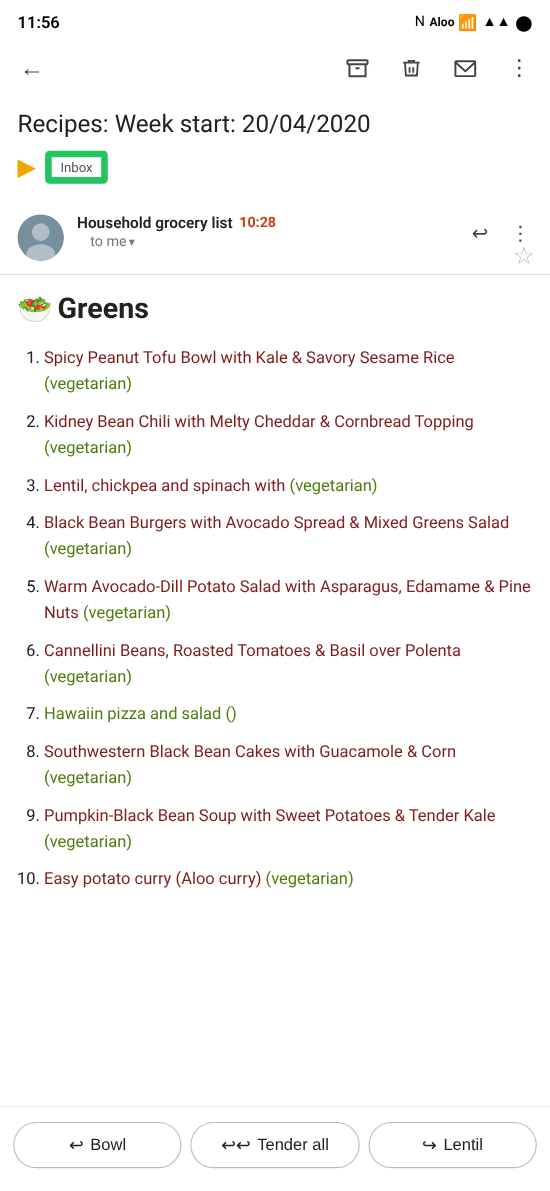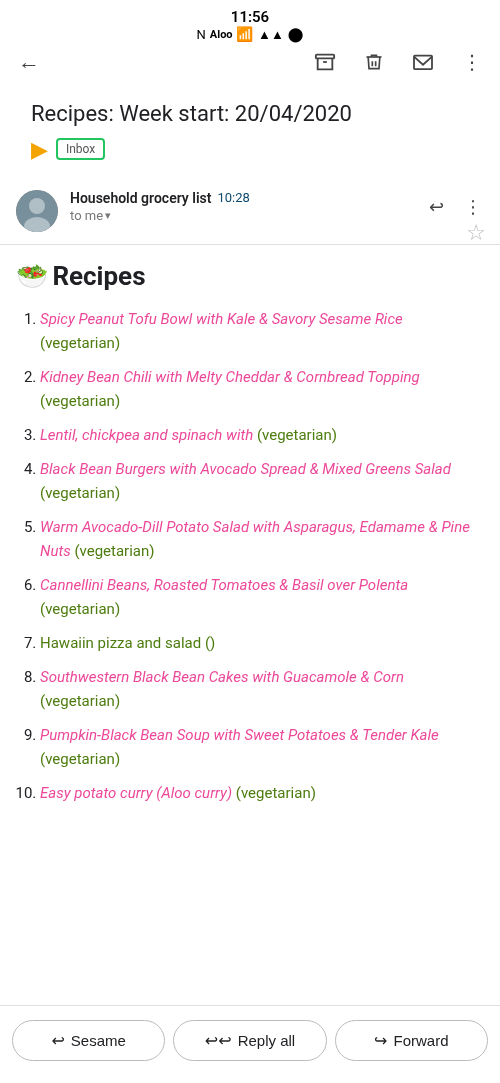--- a/index.html
+++ b/index.html
@@ -14,21 +14,20 @@
     }
 
     
     .status-bar {
       display: flex;
       justify-content: space-between;
       align-items: center;
       padding: 8px 16px 4px 16px;
       height: 36px;
       background: #fff;
-      flex-direction: column;
     }
     .status-time {
       font-size: 15px;
       font-weight: 600;
       color: #000;
     }
     .status-icons {
       display: flex;
       align-items: center;
       gap: 4px;
@@ -60,41 +59,41 @@
       border-radius: 50%;
       display: flex;
       align-items: center;
       justify-content: center;
       color: #444;
       font-size: 20px;
     }
 
     
     .email-header {
-      padding: 12px 16px 8px 31px;
+      padding: 12px 16px 8px 16px;
     }
     .email-subject {
       font-size: 22px;
       font-weight: 400;
       color: #202124;
       line-height: 1.3;
       margin-bottom: 8px;
     }
     .email-badges {
       display: flex;
       align-items: center;
       gap: 8px;
       margin-bottom: 16px;
     }
     .badge-arrow {
       color: #f4a400;
       font-size: 22px;
     }
     .badge-inbox {
-      border: 2px solid #22c55e;
+      border: 6px solid #22c55e;
       border-radius: 4px;
       padding: 2px 8px;
       font-size: 12px;
       color: #555;
     }
     .star-btn {
       position: absolute;
       right: 14px;
       top: 132px;
       background: none;
@@ -133,29 +132,31 @@
       align-items: center;
       gap: 6px;
     }
     .sender-name {
       font-size: 14px;
       font-weight: 600;
       color: #202124;
     }
     .sender-time {
       font-size: 13px;
-      color: #0c4a6e;
+      color: #c2410c;
+      font-weight: bold;
     }
     .to-me {
       font-size: 13px;
       color: #777;
       margin-top: 2px;
       display: flex;
       align-items: center;
       gap: 2px;
+      margin-left: 12px;
     }
     .sender-actions {
       display: flex;
       align-items: center;
       gap: 8px;
       position: absolute;
       right: 12px;
       top: 4px;
     }
 
@@ -176,23 +177,22 @@
       list-style: decimal;
       padding-left: 24px;
       font-size: 15px;
       line-height: 1.6;
       color: #202124;
     }
     .recipe-list li {
       margin-bottom: 10px;
     }
     .recipe-link {
-      color: #ec4899;
+      color: #7f1d1d;
       text-decoration: none;
-      font-style: italic;
     }
     .recipe-plain {
       color: #4d7c0f;
     }
 
     
     .bottom-bar {
       position: fixed;
       bottom: 0;
       left: 0;
@@ -307,42 +307,42 @@
     <button class="icon-btn" style="font-size:18px;">↩</button>
     <button class="icon-btn" style="font-size:18px;">⋮</button>
   </div>
 </div>
 
 <div class="divider"></div>
 
 <div class="email-body">
   <div class="recipe-heading">
     <span>🥗</span>
-    <span>Recipes</span>
+    <span>Greens</span>
   </div>
   <ol class="recipe-list" id="recipe-list">
   <li><a href="#" class="recipe-link">Spicy Peanut Tofu Bowl with Kale &amp; Savory Sesame Rice</a><span class="recipe-plain"> (vegetarian)</span></li>
       <li><a href="#" class="recipe-link">Kidney Bean Chili with Melty Cheddar &amp; Cornbread Topping</a><span class="recipe-plain"> (vegetarian)</span></li>
       <li><a href="#" class="recipe-link">Lentil, chickpea and spinach with</a><span class="recipe-plain"> (vegetarian)</span></li>
       <li><a href="#" class="recipe-link">Black Bean Burgers with Avocado Spread &amp; Mixed Greens Salad</a><span class="recipe-plain"> (vegetarian)</span></li>
       <li><a href="#" class="recipe-link">Warm Avocado-Dill Potato Salad with Asparagus, Edamame &amp; Pine Nuts</a><span class="recipe-plain"> (vegetarian)</span></li>
       <li><a href="#" class="recipe-link">Cannellini Beans, Roasted Tomatoes &amp; Basil over Polenta</a><span class="recipe-plain"> (vegetarian)</span></li>
       <li><span class="recipe-plain">Hawaiin pizza and salad ()</span></li>
       <li><a href="#" class="recipe-link">Southwestern Black Bean Cakes with Guacamole &amp; Corn</a><span class="recipe-plain"> (vegetarian)</span></li>
       <li><a href="#" class="recipe-link">Pumpkin-Black Bean Soup with Sweet Potatoes &amp; Tender Kale</a><span class="recipe-plain"> (vegetarian)</span></li>
       <li><a href="#" class="recipe-link">Easy potato curry (Aloo curry)</a><span class="recipe-plain"> (vegetarian)</span></li>
     </ol>
 </div>
 
 <div class="bottom-bar">
   <button class="action-btn">
     <span class="btn-icon">↩</span>
-    <span>Sesame</span>
+    <span>Bowl</span>
   </button>
   <button class="action-btn">
     <span class="btn-icon">↩↩</span>
-    <span>Reply all</span>
+    <span>Tender all</span>
   </button>
   <button class="action-btn">
     <span class="btn-icon">↪</span>
-    <span>Forward</span>
+    <span>Lentil</span>
   </button>
 </div>
 
 </body></html>

